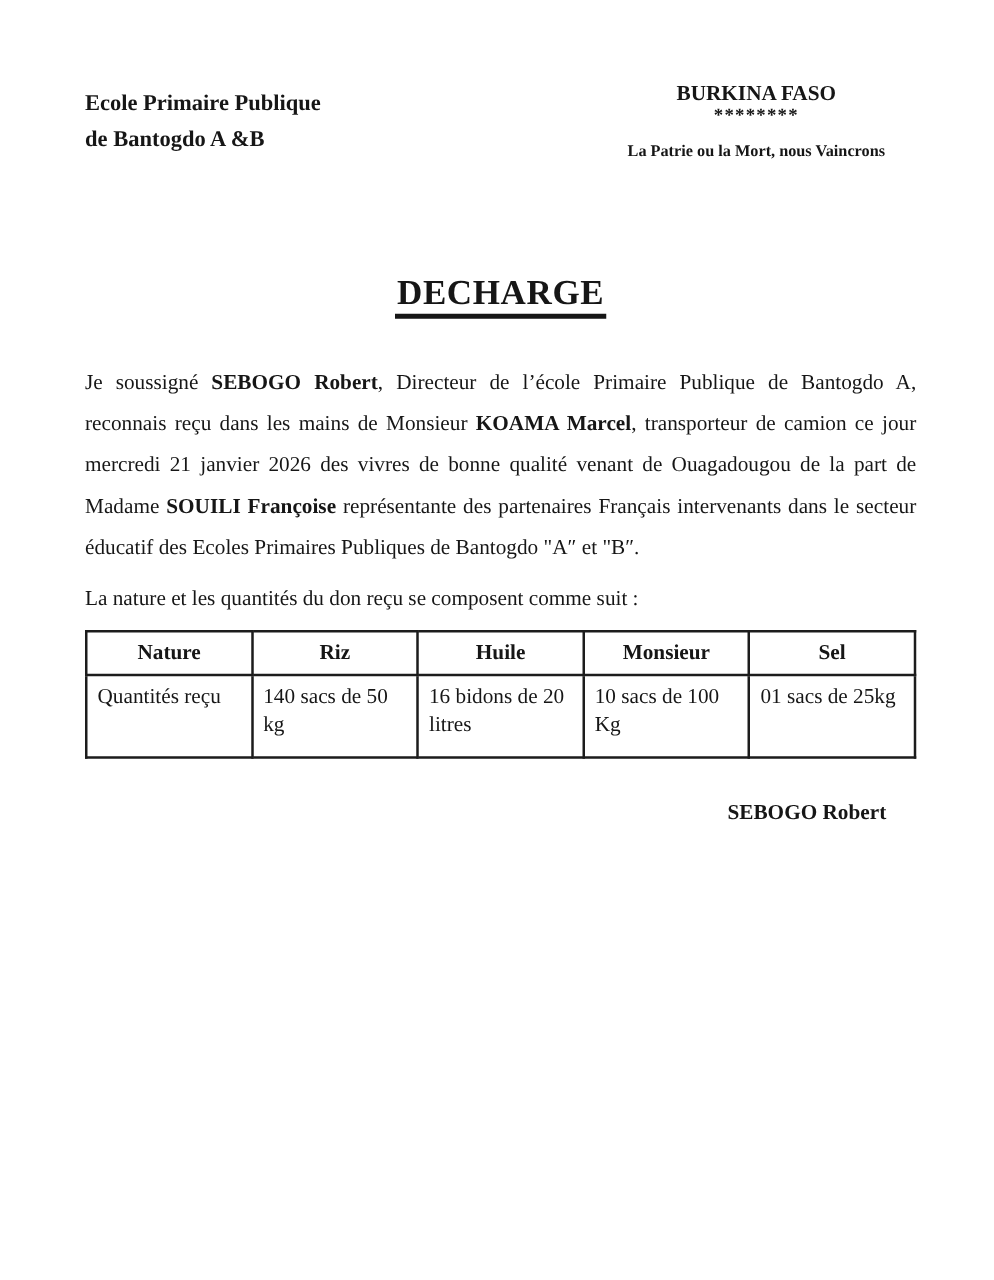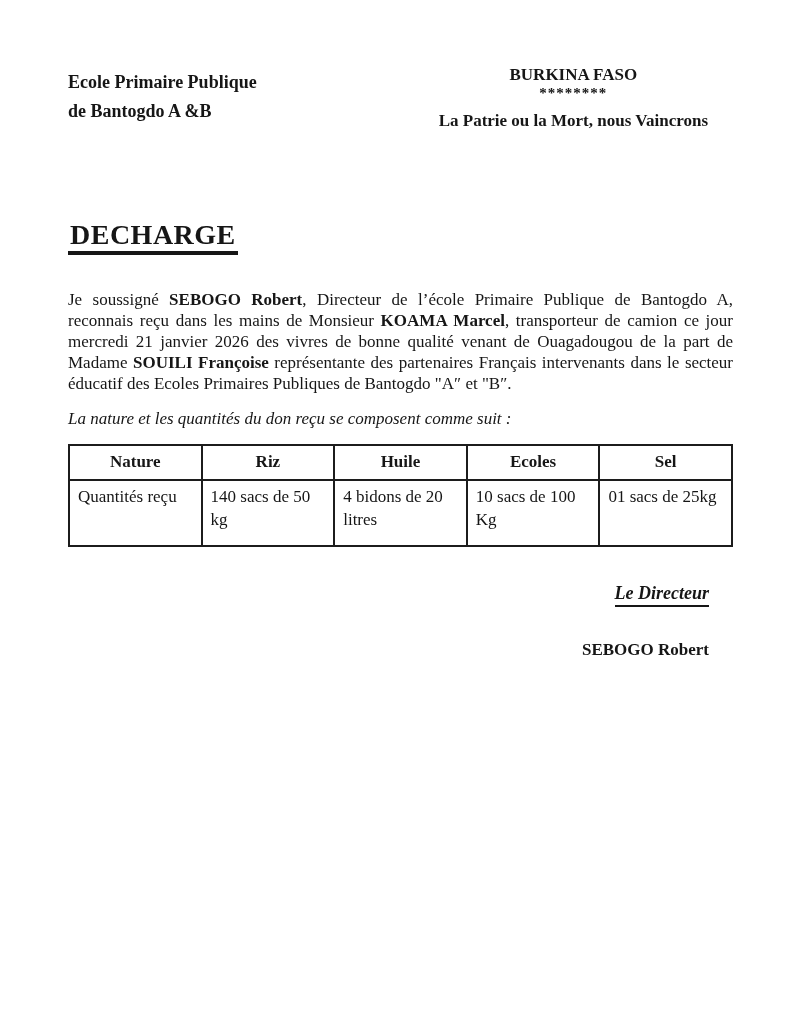--- a/index.html
+++ b/index.html
@@ -34,46 +34,46 @@
     line-height: 29px;
     padding-top: 4px;
   }
   .nation {
     text-align: center;
     font-weight: bold;
     margin-right: 25px;
   }
   .nation-country { font-size: 17px; line-height: 21px; }
   .nation-stars   { font-size: 15px; line-height: 17px; letter-spacing: 1px; }
-  .nation-motto   { font-size: 17px; line-height: 20px; margin-top: 9px; }
+  .nation-motto   { font-size: 13px; line-height: 20px; margin-top: 9px; }
 
   
   .title-wrap {
+    text-align: center;
     margin: 70px 0 0 0;
   }
   .title {
     display: inline-block;
     font-size: 28px;
     font-weight: bold;
     letter-spacing: 0.5px;
     border-bottom: 4px solid #161616;
     padding: 0 2px 1px 2px;
     line-height: 30px;
   }
 
   
   .body-par {
     margin: 15px 0 0 0;
     text-align: justify;
-    line-height: 21px;
+    line-height: 33px;
   }
   .lead-line {
     margin: 13px 0 0 0;
     line-height: 24px;
-    font-style: italic;
   }
 
   
   table.don-table {
     width: 100%;
     border-collapse: collapse;
     margin-top: 13px;
     table-layout: fixed;
   }
   .don-table th, .don-table td {
@@ -149,36 +149,33 @@
   <p class="body-par"><span>Je soussigné </span><span class="b">SEBOGO Robert</span><span>, Directeur de l’école Primaire Publique de Bantogdo A, reconnais reçu dans les mains de Monsieur </span><span class="b">KOAMA Marcel</span><span>, transporteur de camion ce jour mercredi 21 janvier 2026 des vivres de bonne qualité venant de Ouagadougou de la part de Madame </span><span class="b">SOUILI Françoise</span><span> représentante des partenaires Français intervenants dans le secteur éducatif des Ecoles Primaires Publiques de Bantogdo "A″ et "B″.</span></p>
 
   <p class="lead-line">La nature et les quantités du don reçu se composent comme suit :</p>
 
   <table class="don-table">
     <thead>
       <tr>
         <th>Nature</th>
         <th>Riz</th>
         <th>Huile</th>
-        <th>Ecoles</th>
+        <th>Monsieur</th>
         <th>Sel</th>
       </tr>
     </thead>
     <tbody>
       <tr>
         <td>Quantités reçu</td>
         <td>140 sacs de 50 kg</td>
-        <td>4 bidons de 20 litres</td>
+        <td>16 bidons de 20 litres</td>
         <td>10 sacs de 100 Kg</td>
         <td>01 sacs de 25kg</td>
       </tr>
     </tbody>
   </table>
 
 
   <div class="sig-block">
-    <div class="sig-role-wrap">
-      <span class="sig-role">Le Directeur</span>
-    </div>
     <div class="sig-name">SEBOGO Robert</div>
   </div>
 
 </div>
 
 </body></html>

